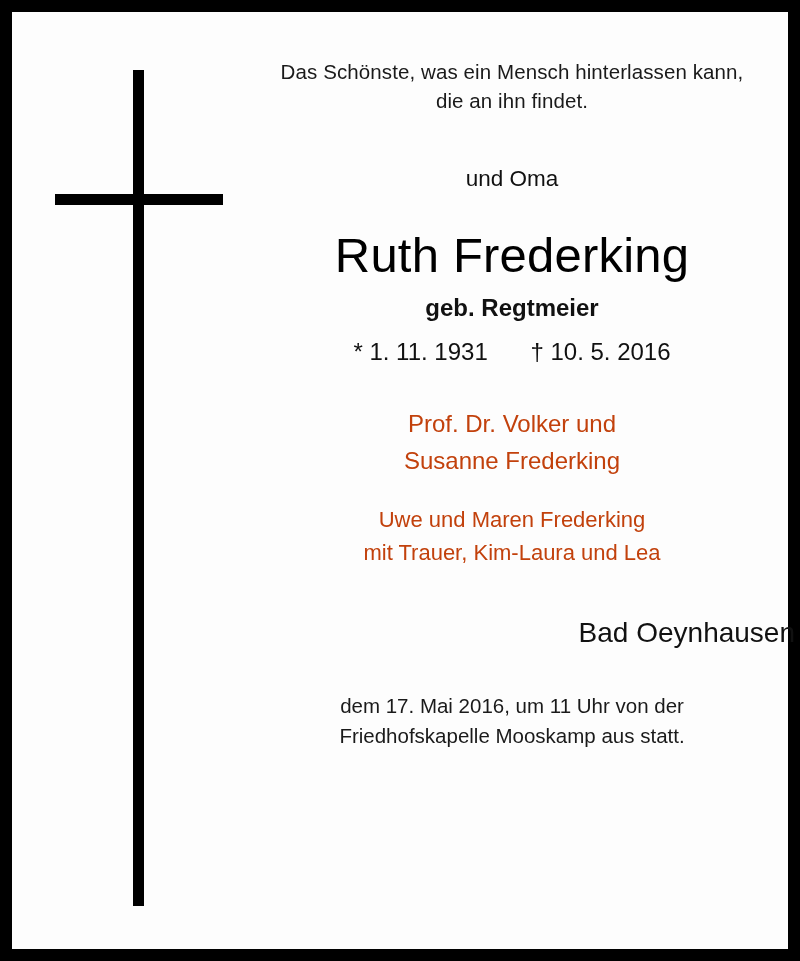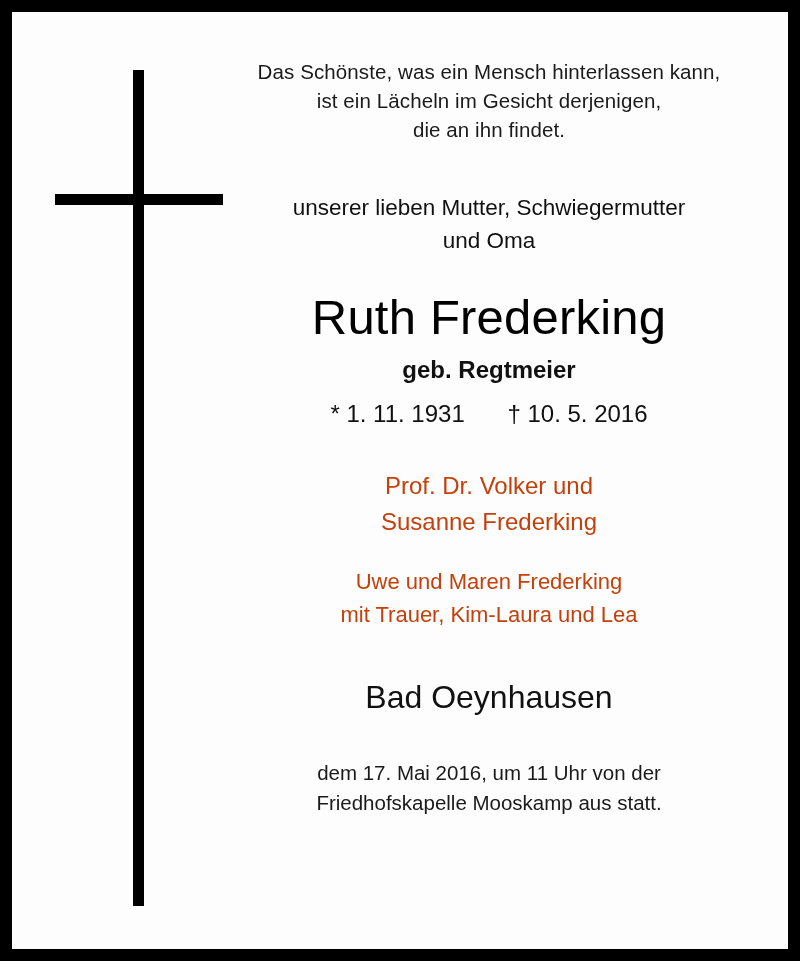--- a/index.html
+++ b/index.html
@@ -48,21 +48,21 @@
   .cross .horz {
     position: absolute;
     left: 8px;
     top: 142px;
     width: 168px;
     height: 11px;
     background: #000000;
   }
   .content {
     position: absolute;
-    left: 194px;
+    left: 217px;
     top: 0;
     width: 566px;
     height: 100%;
     text-align: center;
   }
   .quote {
     margin-top: 45px;
     font-size: 20.5px;
     line-height: 1.42;
     letter-spacing: 0.1px;
@@ -108,22 +108,23 @@
     color: #c2410c;
   }
   .family .grp2 {
     margin-top: 24px;
     font-size: 22px;
     line-height: 1.5;
   }
   .family div { white-space: nowrap; }
   .place {
     margin-top: 48px;
-    font-size: 32px;
+    font-size: 28px;
     color: #111111;
+    text-align: right;
   }
   .funeral {
     margin-top: 42px;
     font-size: 20.5px;
     line-height: 1.45;
     color: #1a1a1a;
   }
   .funeral div { white-space: nowrap; }
 </style>
 </head>
@@ -134,26 +135,24 @@
 
     <div class="cross">
       <div class="vert"></div>
       <div class="horz"></div>
     </div>
 
     <div class="content">
 
       <div class="quote">
         <div>Das Schönste, was ein Mensch hinterlassen kann,</div>
-        <div>ist ein Lächeln im Gesicht derjenigen,</div>
         <div>die an ihn findet.</div>
       </div>
 
       <div class="intro">
-        <div>unserer lieben Mutter, Schwiegermutter</div>
         <div>und Oma</div>
       </div>
 
       <div class="name">Ruth Frederking</div>
 
       <div class="maiden">geb. Regtmeier</div>
 
       <div class="dates">
         <span class="birth">* 1. 11. 1931</span>
         <span class="death">† 10. 5. 2016</span>

